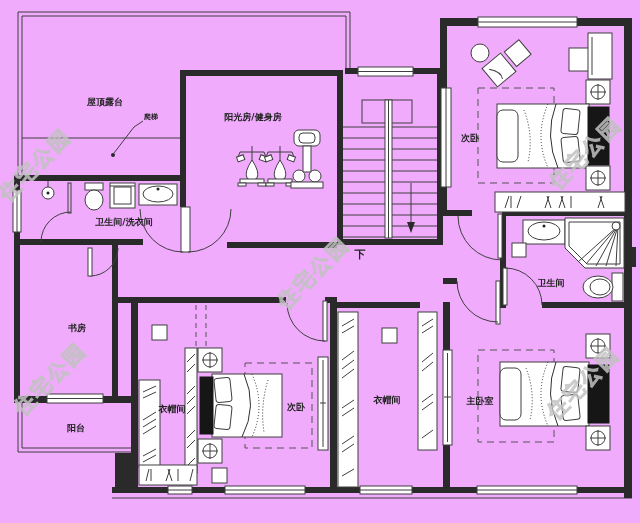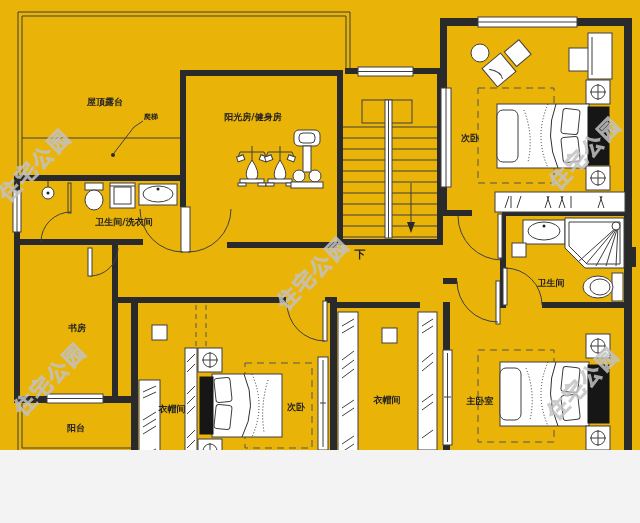--- a/index.html
+++ b/index.html
@@ -1,16 +1,16 @@
 <!DOCTYPE html>
 <html><head>
 <meta charset="utf-8">
 <style>
   html,body{margin:0;padding:0;background:#f3f3f3;}
-  .sheet{position:relative;width:640px;height:450px;background:#eab308;overflow:hidden;
+  .sheet{position:relative;width:640px;height:523px;background:#f0abfc;overflow:hidden;
          font-family:"DejaVu Sans", sans-serif;}
   svg{position:absolute;left:0;top:0;}
   text.room{fill:#222;font-size:9px;font-weight:bold;text-anchor:middle;
             font-family:"DejaVu Sans", sans-serif;}
   text.small{font-size:7px;}
   text.big{font-size:11px;}
   text.wm{fill:none;stroke:#c2c2c2;stroke-width:0.9;font-size:21px;font-weight:bold;
           text-anchor:middle;letter-spacing:2px;opacity:0.85;}
   .wall{fill:#2a2a2a;stroke:none;}
   .thin{stroke:#3f3f3f;stroke-width:1;fill:none;}

